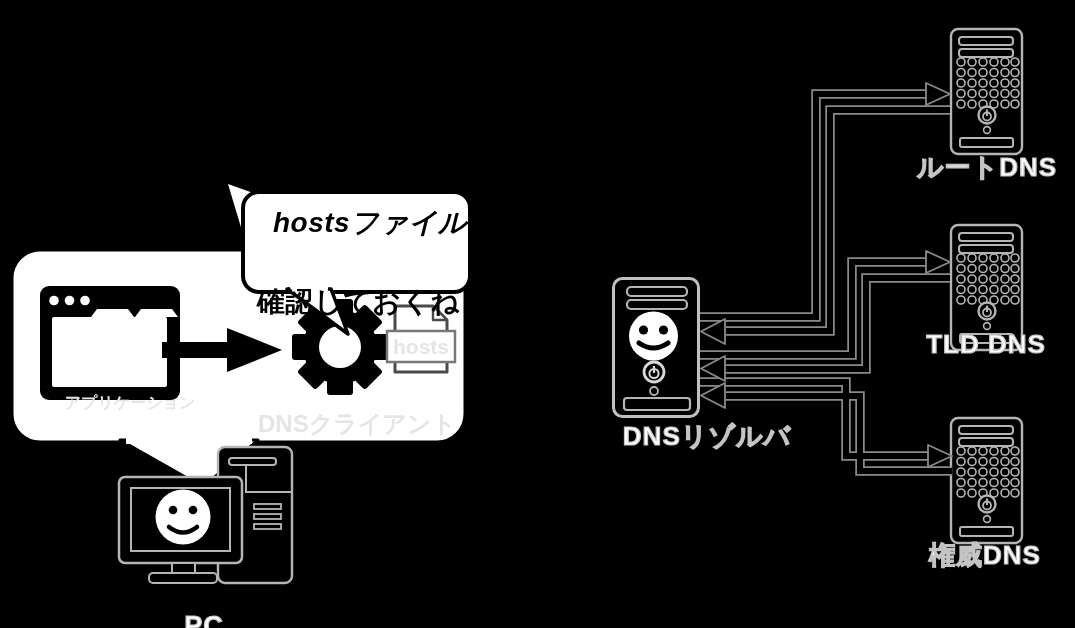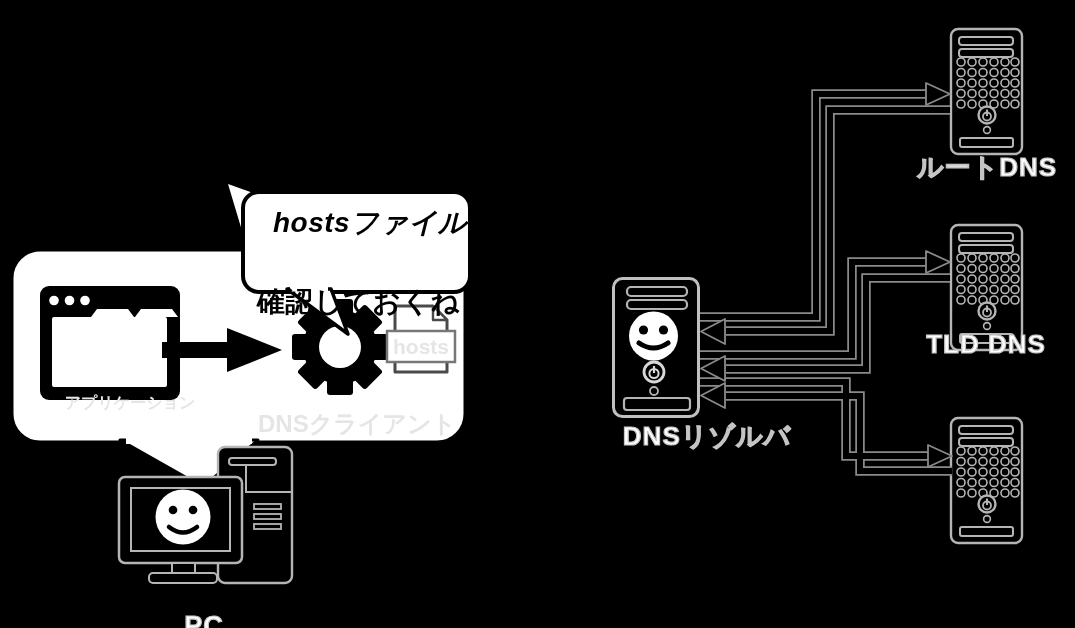--- a/index.html
+++ b/index.html
@@ -204,14 +204,15 @@
 <div class="bubble-text" style="left:257px;top:244px;font-size:28px;margin-top:39px;">確認しておくね！</div>
 
 <div class="label ink" style="left:130px;top:403px;font-size:16px;">アプリケーション</div>
 <div class="label ink" style="left:357px;top:392px;font-size:24px;margin-top:32px;">DNSクライアント</div>
 <div class="label ink" style="left:421px;top:347px;font-size:21px;letter-spacing:0;">hosts</div>
 
 <div class="label outlined" style="left:204px;top:606px;font-size:27px;margin-top:20px;">PC</div>
 <div class="label outlined" style="left:665px;top:436px;font-size:26px;margin-left:42px;">DNSリゾルバ</div>
 <div class="label outlined" style="left:987px;top:167px;font-size:26px;">ルートDNS</div>
 <div class="label outlined" style="left:986px;top:344px;font-size:26px;">TLD DNS</div>
+<div class="label outlined" style="left:985px;top:555px;font-size:26px;">権威DNS</div>
 
 </div>
 
 </body></html>

